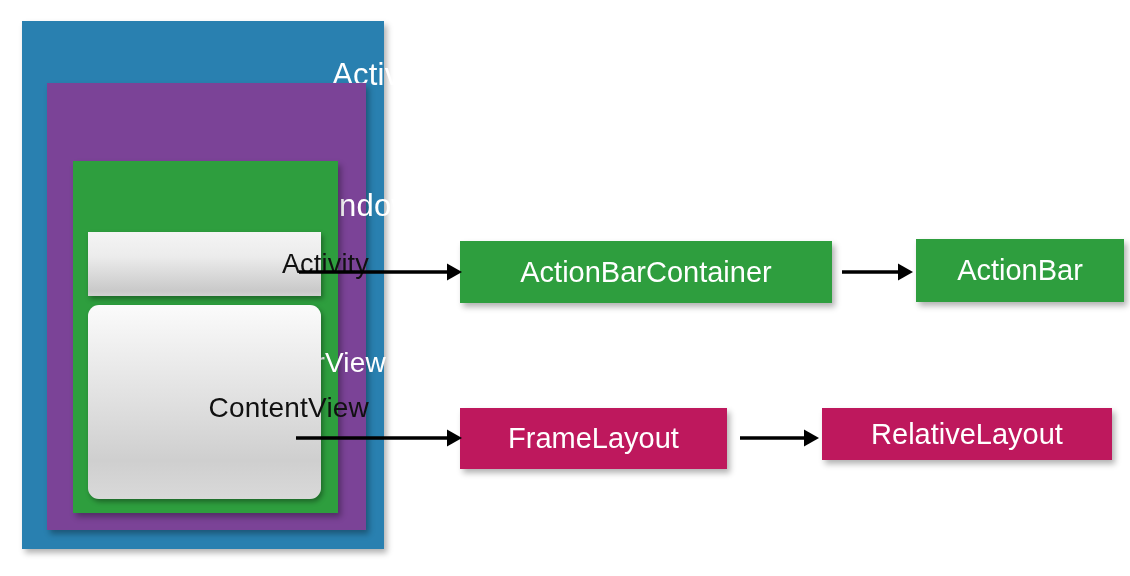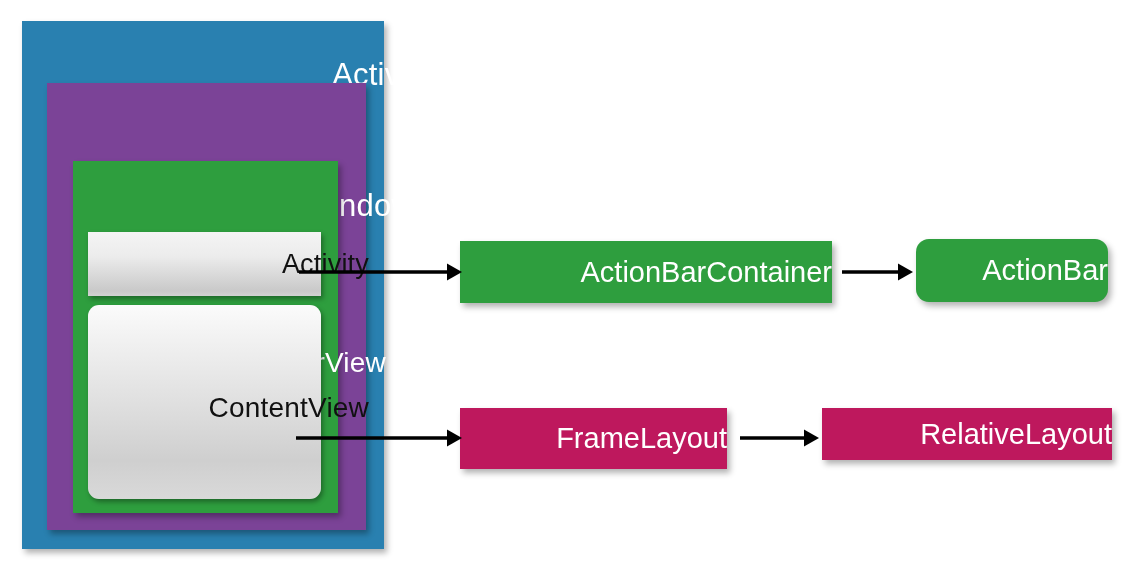--- a/index.html
+++ b/index.html
@@ -105,37 +105,36 @@
     font-size: 28px;
     color: #111111;
   }
 
   
   .node {
     position: absolute;
     box-sizing: border-box;
     display: flex;
     align-items: center;
-    justify-content: flex-end;
+    justify-content: center;
     color: #ffffff;
     white-space: nowrap;
   }
   .node-green { background: #2e9e3e; box-shadow: 3px 4px 6px rgba(0,0,0,0.30); }
   .node-blue  { background: #be185d; box-shadow: 3px 4px 6px rgba(0,0,0,0.30); }
 
   #actionbarcontainer-box {
     left: 460px; top: 241px;
     width: 372px; height: 62px;
     font-size: 29px;
   }
   #actionbar-box {
     left: 916px; top: 239px;
-    width: 192px; height: 63px;
-    font-size: 29px;
-    border-radius: 13px;
+    width: 208px; height: 63px;
+    font-size: 29px;
   }
   #framelayout-box {
     left: 460px; top: 408px;
     width: 267px; height: 61px;
     font-size: 29px;
   }
   #relativelayout-box {
     left: 822px; top: 408px;
     width: 290px; height: 52px;
     font-size: 29px;

